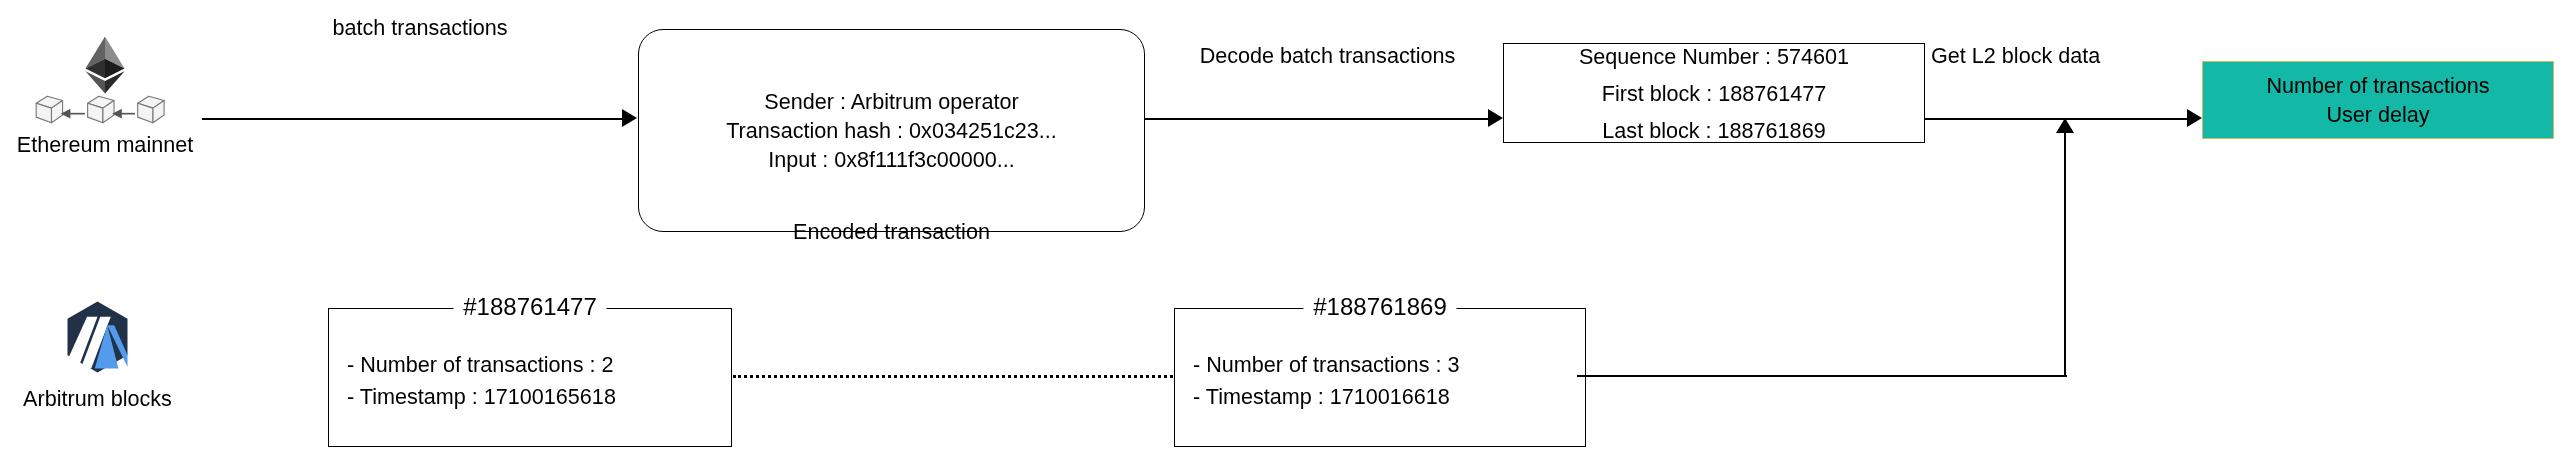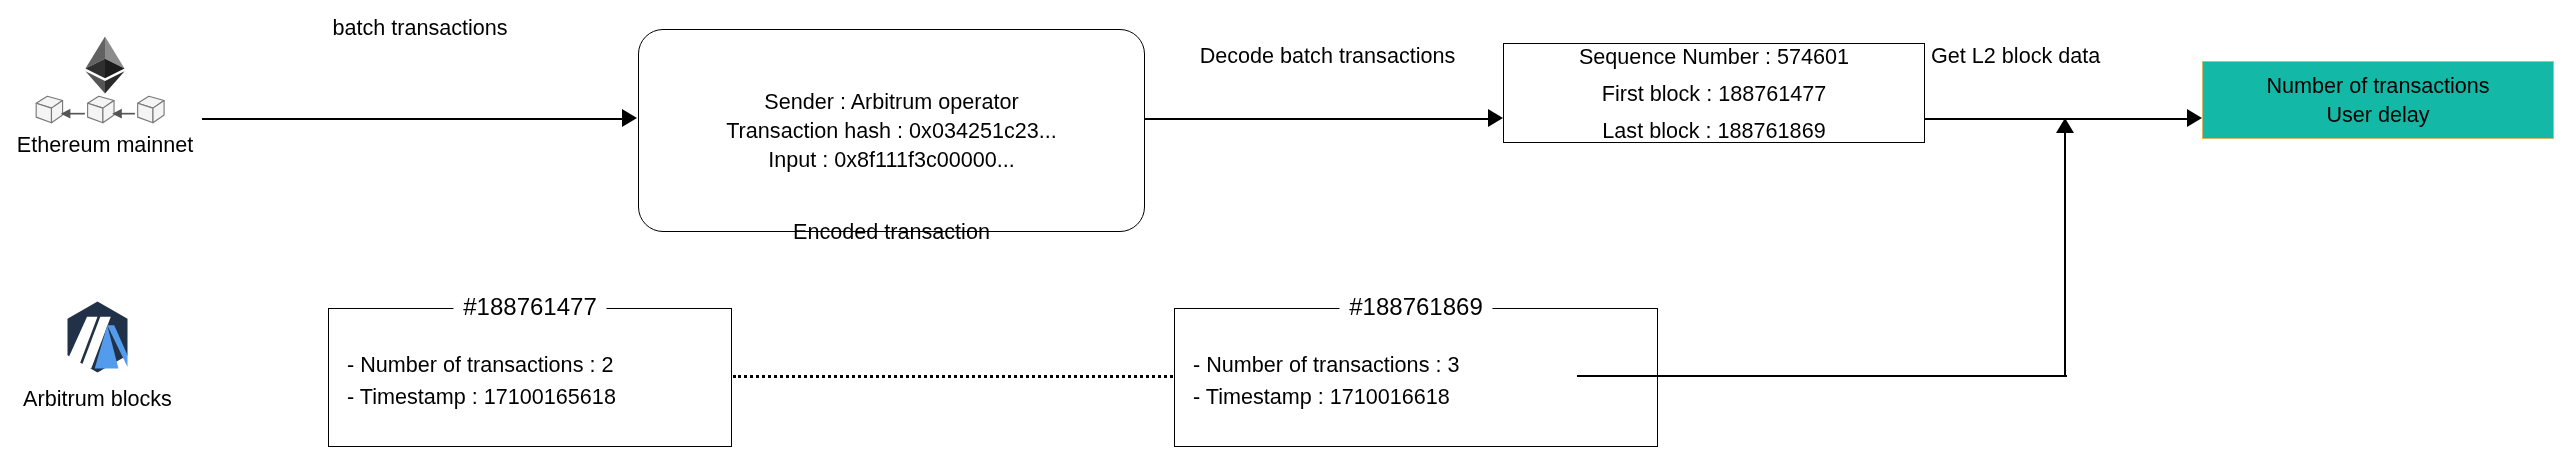--- a/index.html
+++ b/index.html
@@ -207,21 +207,21 @@
   <div class="fieldbox" style="left:328px; top:308px; width:404px; height:139px;">
     <div class="legend">#188761477</div>
     <div class="body">
       <div class="line">- Number of transactions : 2</div>
       <div class="line">- Timestamp : 17100165618</div>
     </div>
   </div>
 
   <div class="dotline" style="left:733px; top:375px; width:440px;"></div>
 
-  <div class="fieldbox" style="left:1174px; top:308px; width:484px; height:139px;">
+  <div class="fieldbox" style="left:1174px; top:308px; width:412px; height:139px;">
     <div class="legend">#188761869</div>
     <div class="body">
       <div class="line">- Number of transactions : 3</div>
       <div class="line">- Timestamp : 1710016618</div>
     </div>
   </div>
 
   <div class="hline" style="left:1577px; top:375px; width:490px;"></div>
   <div class="vline" style="left:2064px; top:132px; height:244px;"></div>
   <div class="arrow-up" style="left:2056px; top:118px;"></div>

